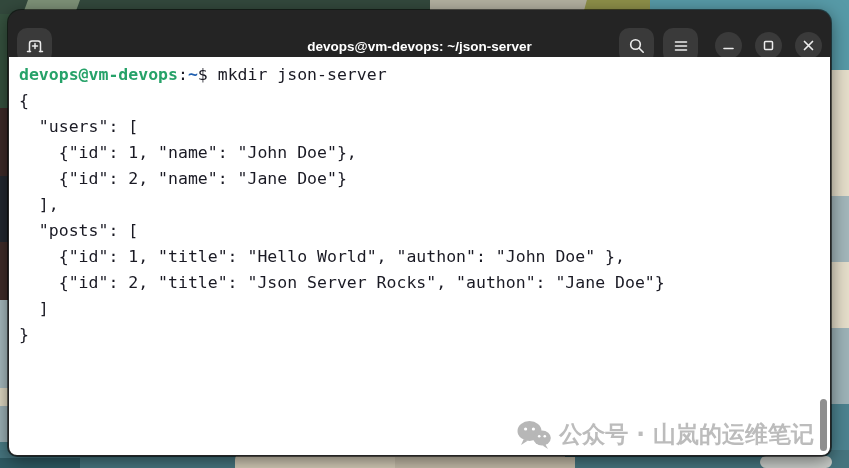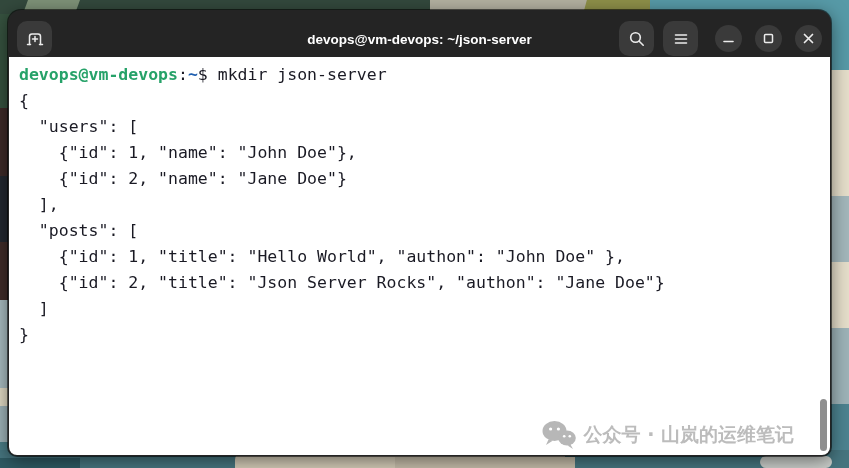--- a/index.html
+++ b/index.html
@@ -12,21 +12,21 @@
 
   
   .window{
     position:absolute;z-index:2;left:8px;top:10px;width:823px;height:446px;
     border-radius:13px 13px 9px 9px;
     background:var(--titlebar_bg);
     box-shadow:0 4px 18px rgba(0,0,0,.5), 0 0 0 1px rgba(0,0,0,.55);
   }
   .titlebar{
     height:47px;position:relative;display:flex;align-items:center;
-    justify-content:space-between;padding:5px 9px;border-radius:13px 13px 0 0;
+    justify-content:space-between;padding:12px 9px;border-radius:13px 13px 0 0;
   }
   .tb-title{
     position:absolute;left:50%;top:50%;transform:translate(-50%,-50%);
     color:var(--title_fg);font-size:13.5px;font-weight:bold;white-space:nowrap;
     pointer-events:none;
   }
   .tb-btn{
     width:35px;height:35px;border-radius:10px;background:var(--titlebar_button_bg);
     display:flex;align-items:center;justify-content:center;flex:0 0 auto;
     cursor:pointer;
@@ -53,22 +53,22 @@
   .seg-fg{color:var(--terminal_fg);}
   .seg-green{color:var(--prompt_green);font-weight:bold;}
   .seg-blue{color:var(--path_blue);font-weight:bold;}
 
   .scroll-thumb{
     position:absolute;right:3px;bottom:4px;width:7px;height:52px;
     background:var(--scrollbar_gray);border-radius:4px;
   }
 
   .watermark{
-    position:absolute;right:36px;bottom:5px;display:flex;align-items:center;gap:8px;
-    color:var(--watermark_gray);font-size:19px;font-weight:bold;
+    position:absolute;right:16px;bottom:5px;display:flex;align-items:center;gap:8px;
+    color:var(--watermark_gray);font-size:23px;font-weight:bold;
     font-family:"DejaVu Sans", sans-serif;white-space:nowrap;
   }
 </style>
 </head>
 <body>
 
 <div class="wp" style="left:0;top:0;width:436px;height:15px;background:#33493d;"></div>
 <div class="wp" style="left:26px;top:0;width:52px;height:11px;background:#7e9278;transform:skewX(-20deg);"></div>
 <div class="wp" style="left:430px;top:0;width:162px;height:14px;background:#b4b1a1;"></div>
 <div class="wp" style="left:585px;top:0;width:75px;height:14px;background:#8e9049;transform:skewX(-15deg);"></div>

